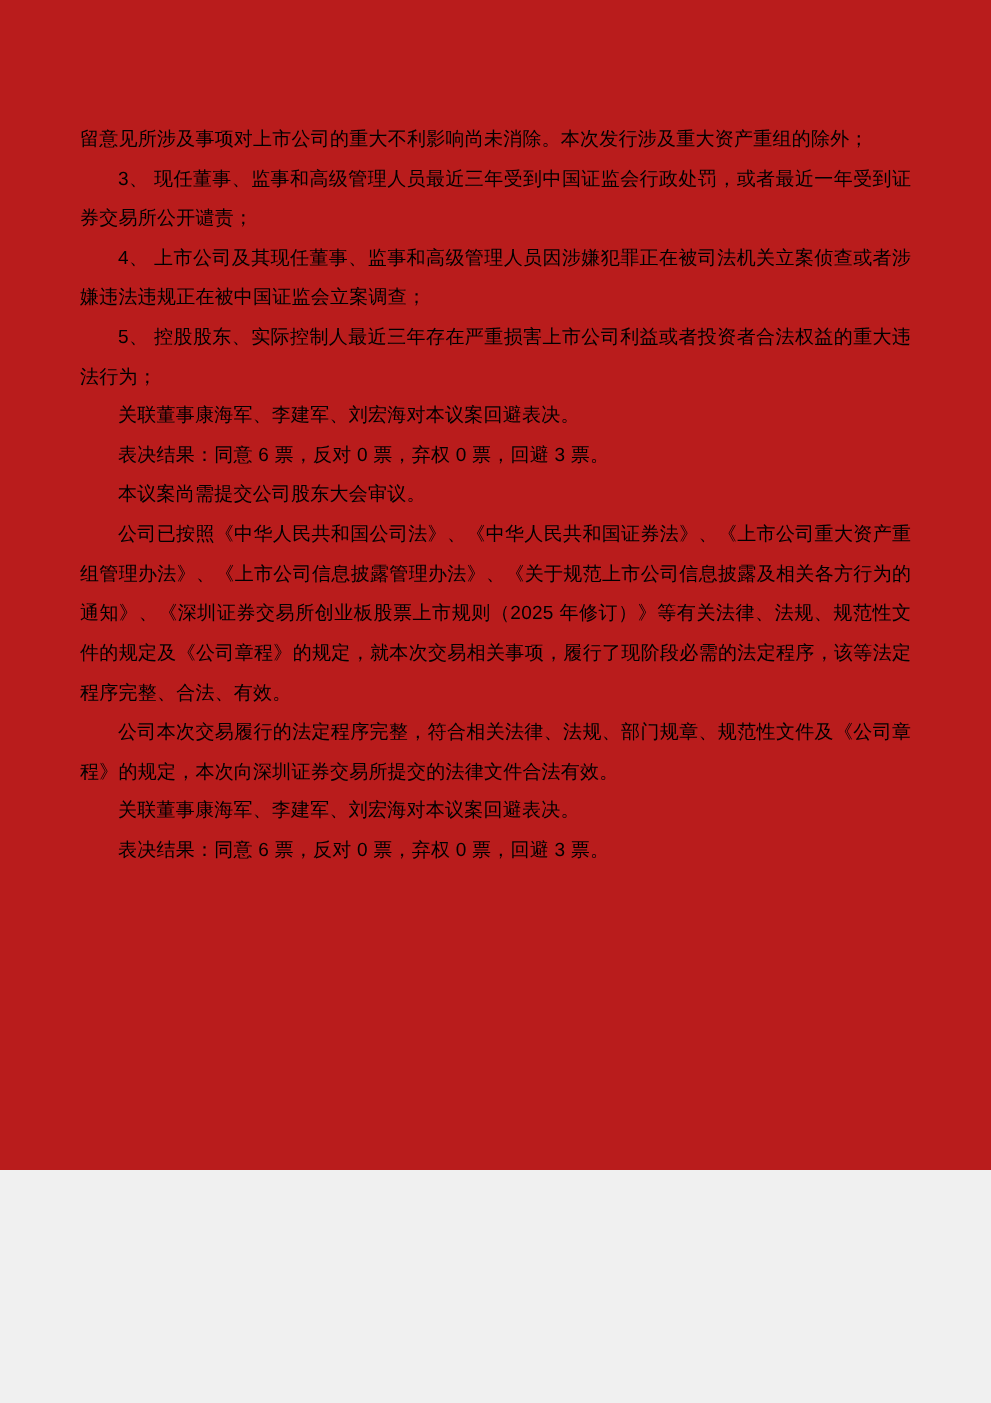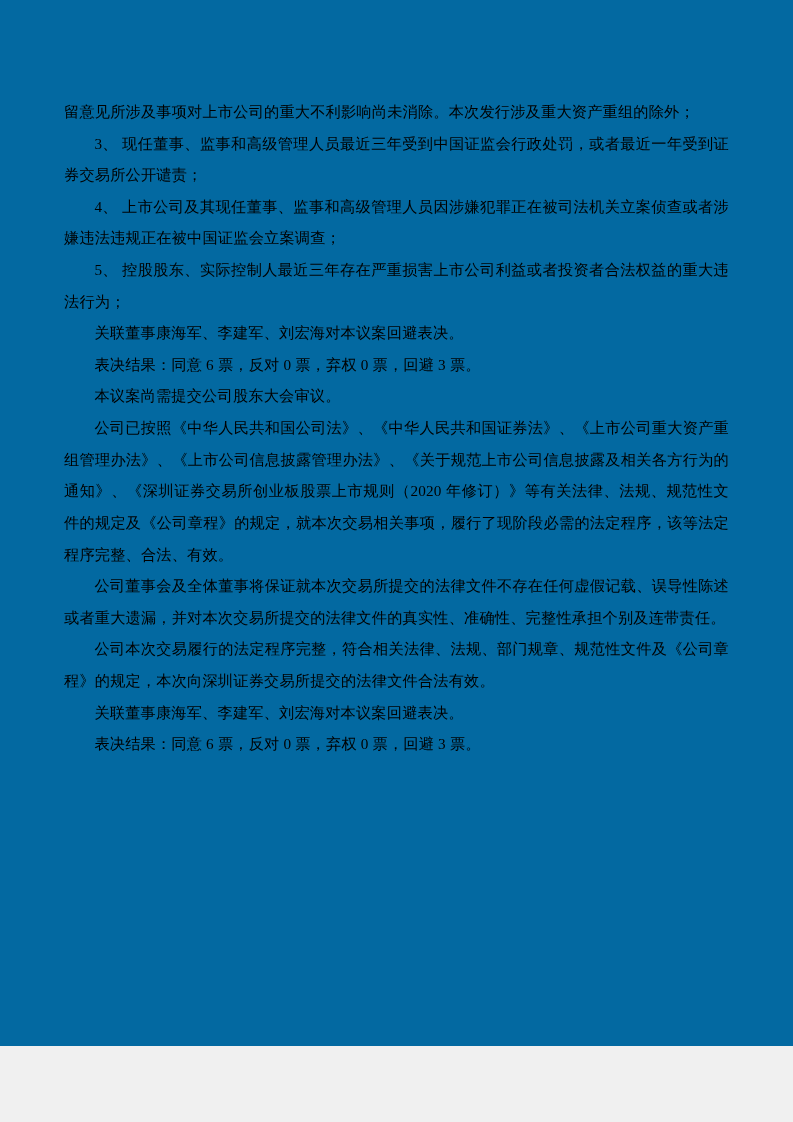--- a/index.html
+++ b/index.html
@@ -2,27 +2,27 @@
 <html><head>
 <meta charset="utf-8">
 <style>
   html, body {
     margin: 0;
     padding: 0;
     background: #f0f0f0;
   }
   .page {
     width: 793px;
-    height: 1046px;
-    background: #0369a1;
+    height: 936px;
+    background: #b91c1c;
     margin: 0 auto;
     position: relative;
     box-sizing: border-box;
     padding: 96px 64px 60px 64px;
-    font-family: Liberation Serif, serif;
+    font-family: Liberation Sans, sans-serif;
     color: #000000;
     overflow: hidden;
   }
   .doc-body {
     font-size: 15.2px;
     line-height: 2.08;
     text-align: justify;
     letter-spacing: 0.2px;
   }
   .para {
@@ -41,19 +41,18 @@
 
 <div class="page">
   <div class="doc-body">
     <p class="para noindent">留意见所涉及事项对上市公司的重大不利影响尚未消除。本次发行涉及重大资产重组的除外；</p>
     <p class="para">3、 现任董事、监事和高级管理人员最近三年受到中国证监会行政处罚，或者最近一年受到证券交易所公开谴责；</p>
     <p class="para">4、 上市公司及其现任董事、监事和高级管理人员因涉嫌犯罪正在被司法机关立案侦查或者涉嫌违法违规正在被中国证监会立案调查；</p>
     <p class="para">5、 控股股东、实际控制人最近三年存在严重损害上市公司利益或者投资者合法权益的重大违法行为；</p>
     <p class="para">关联董事康海军、李建军、刘宏海对本议案回避表决。</p>
     <p class="para">表决结果：同意 6 票，反对 0 票，弃权 0 票，回避 3 票。</p>
     <p class="para">本议案尚需提交公司股东大会审议。</p>
-    <p class="para">公司已按照《中华人民共和国公司法》、《中华人民共和国证券法》、《上市公司重大资产重组管理办法》、《上市公司信息披露管理办法》、《关于规范上市公司信息披露及相关各方行为的通知》、《深圳证券交易所创业板股票上市规则（2020 年修订）》等有关法律、法规、规范性文件的规定及《公司章程》的规定，就本次交易相关事项，履行了现阶段必需的法定程序，该等法定程序完整、合法、有效。</p>
-    <p class="para">公司董事会及全体董事将保证就本次交易所提交的法律文件不存在任何虚假记载、误导性陈述或者重大遗漏，并对本次交易所提交的法律文件的真实性、准确性、完整性承担个别及连带责任。</p>
+    <p class="para">公司已按照《中华人民共和国公司法》、《中华人民共和国证券法》、《上市公司重大资产重组管理办法》、《上市公司信息披露管理办法》、《关于规范上市公司信息披露及相关各方行为的通知》、《深圳证券交易所创业板股票上市规则（2025 年修订）》等有关法律、法规、规范性文件的规定及《公司章程》的规定，就本次交易相关事项，履行了现阶段必需的法定程序，该等法定程序完整、合法、有效。</p>
     <p class="para">公司本次交易履行的法定程序完整，符合相关法律、法规、部门规章、规范性文件及《公司章程》的规定，本次向深圳证券交易所提交的法律文件合法有效。</p>
     <p class="para">关联董事康海军、李建军、刘宏海对本议案回避表决。</p>
     <p class="para">表决结果：同意 6 票，反对 0 票，弃权 0 票，回避 3 票。</p>
   </div>
 </div>
 
 </body></html>

